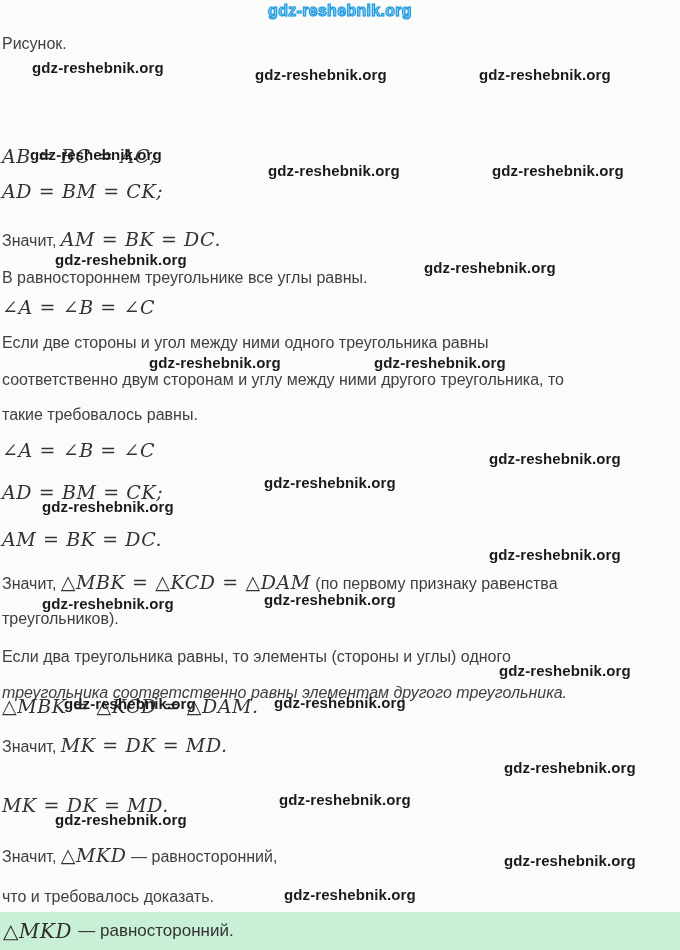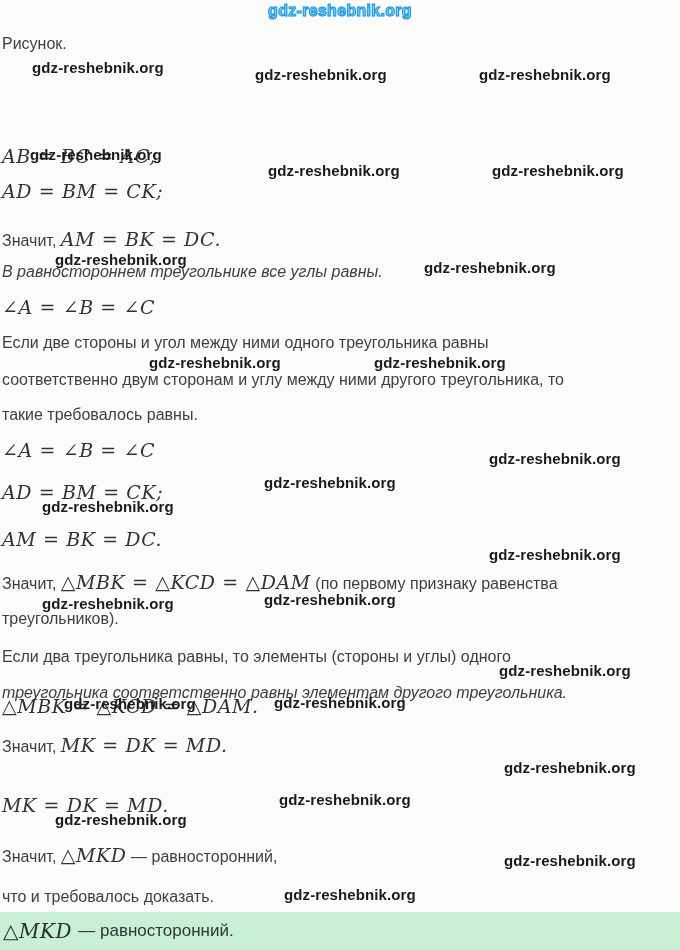--- a/index.html
+++ b/index.html
@@ -53,21 +53,21 @@
 </head>
 <body>
 
 <div class="header-wm">gdz-reshebnik.org</div>
 
 <div class="content-layer">
     <div class="line" style="top: 34px;"><span class="plain">Рисунок.</span></div>
     <div class="line" style="top: 145px;"><span class="math">AB = BC = AC;</span></div>
     <div class="line" style="top: 180px;"><span class="math">AD = BM = CK;</span></div>
     <div class="line" style="top: 228px;"><span class="plain">Значит, </span><span class="math">AM = BK = DC.</span></div>
-    <div class="line" style="top: 262px; font-style: italic;"><span class="plain">В равностороннем треугольнике все углы равны.</span></div>
+    <div class="line" style="top: 268px;"><span class="plain">В равностороннем треугольнике все углы равны.</span></div>
     <div class="line" style="top: 296px;"><span class="math">∠A = ∠B = ∠C</span></div>
     <div class="line" style="top: 333px;"><span class="plain">Если две стороны и угол между ними одного треугольника равны</span></div>
     <div class="line" style="top: 370px;"><span class="plain">соответственно двум сторонам и углу между ними другого треугольника, то</span></div>
     <div class="line" style="top: 405px;"><span class="plain">такие требовалось равны.</span></div>
     <div class="line" style="top: 439px;"><span class="math">∠A = ∠B = ∠C</span></div>
     <div class="line" style="top: 481px;"><span class="math">AD = BM = CK;</span></div>
     <div class="line" style="top: 528px;"><span class="math">AM = BK = DC.</span></div>
     <div class="line" style="top: 571px;"><span class="plain">Значит, </span><span class="math">△MBK = △KCD = △DAM</span><span class="plain"> (по первому признаку равенства</span></div>
     <div class="line" style="top: 609px;"><span class="plain">треугольников).</span></div>
     <div class="line" style="top: 647px; text-align: right;"><span class="plain">Если два треугольника равны, то элементы (стороны и углы) одного</span></div>

